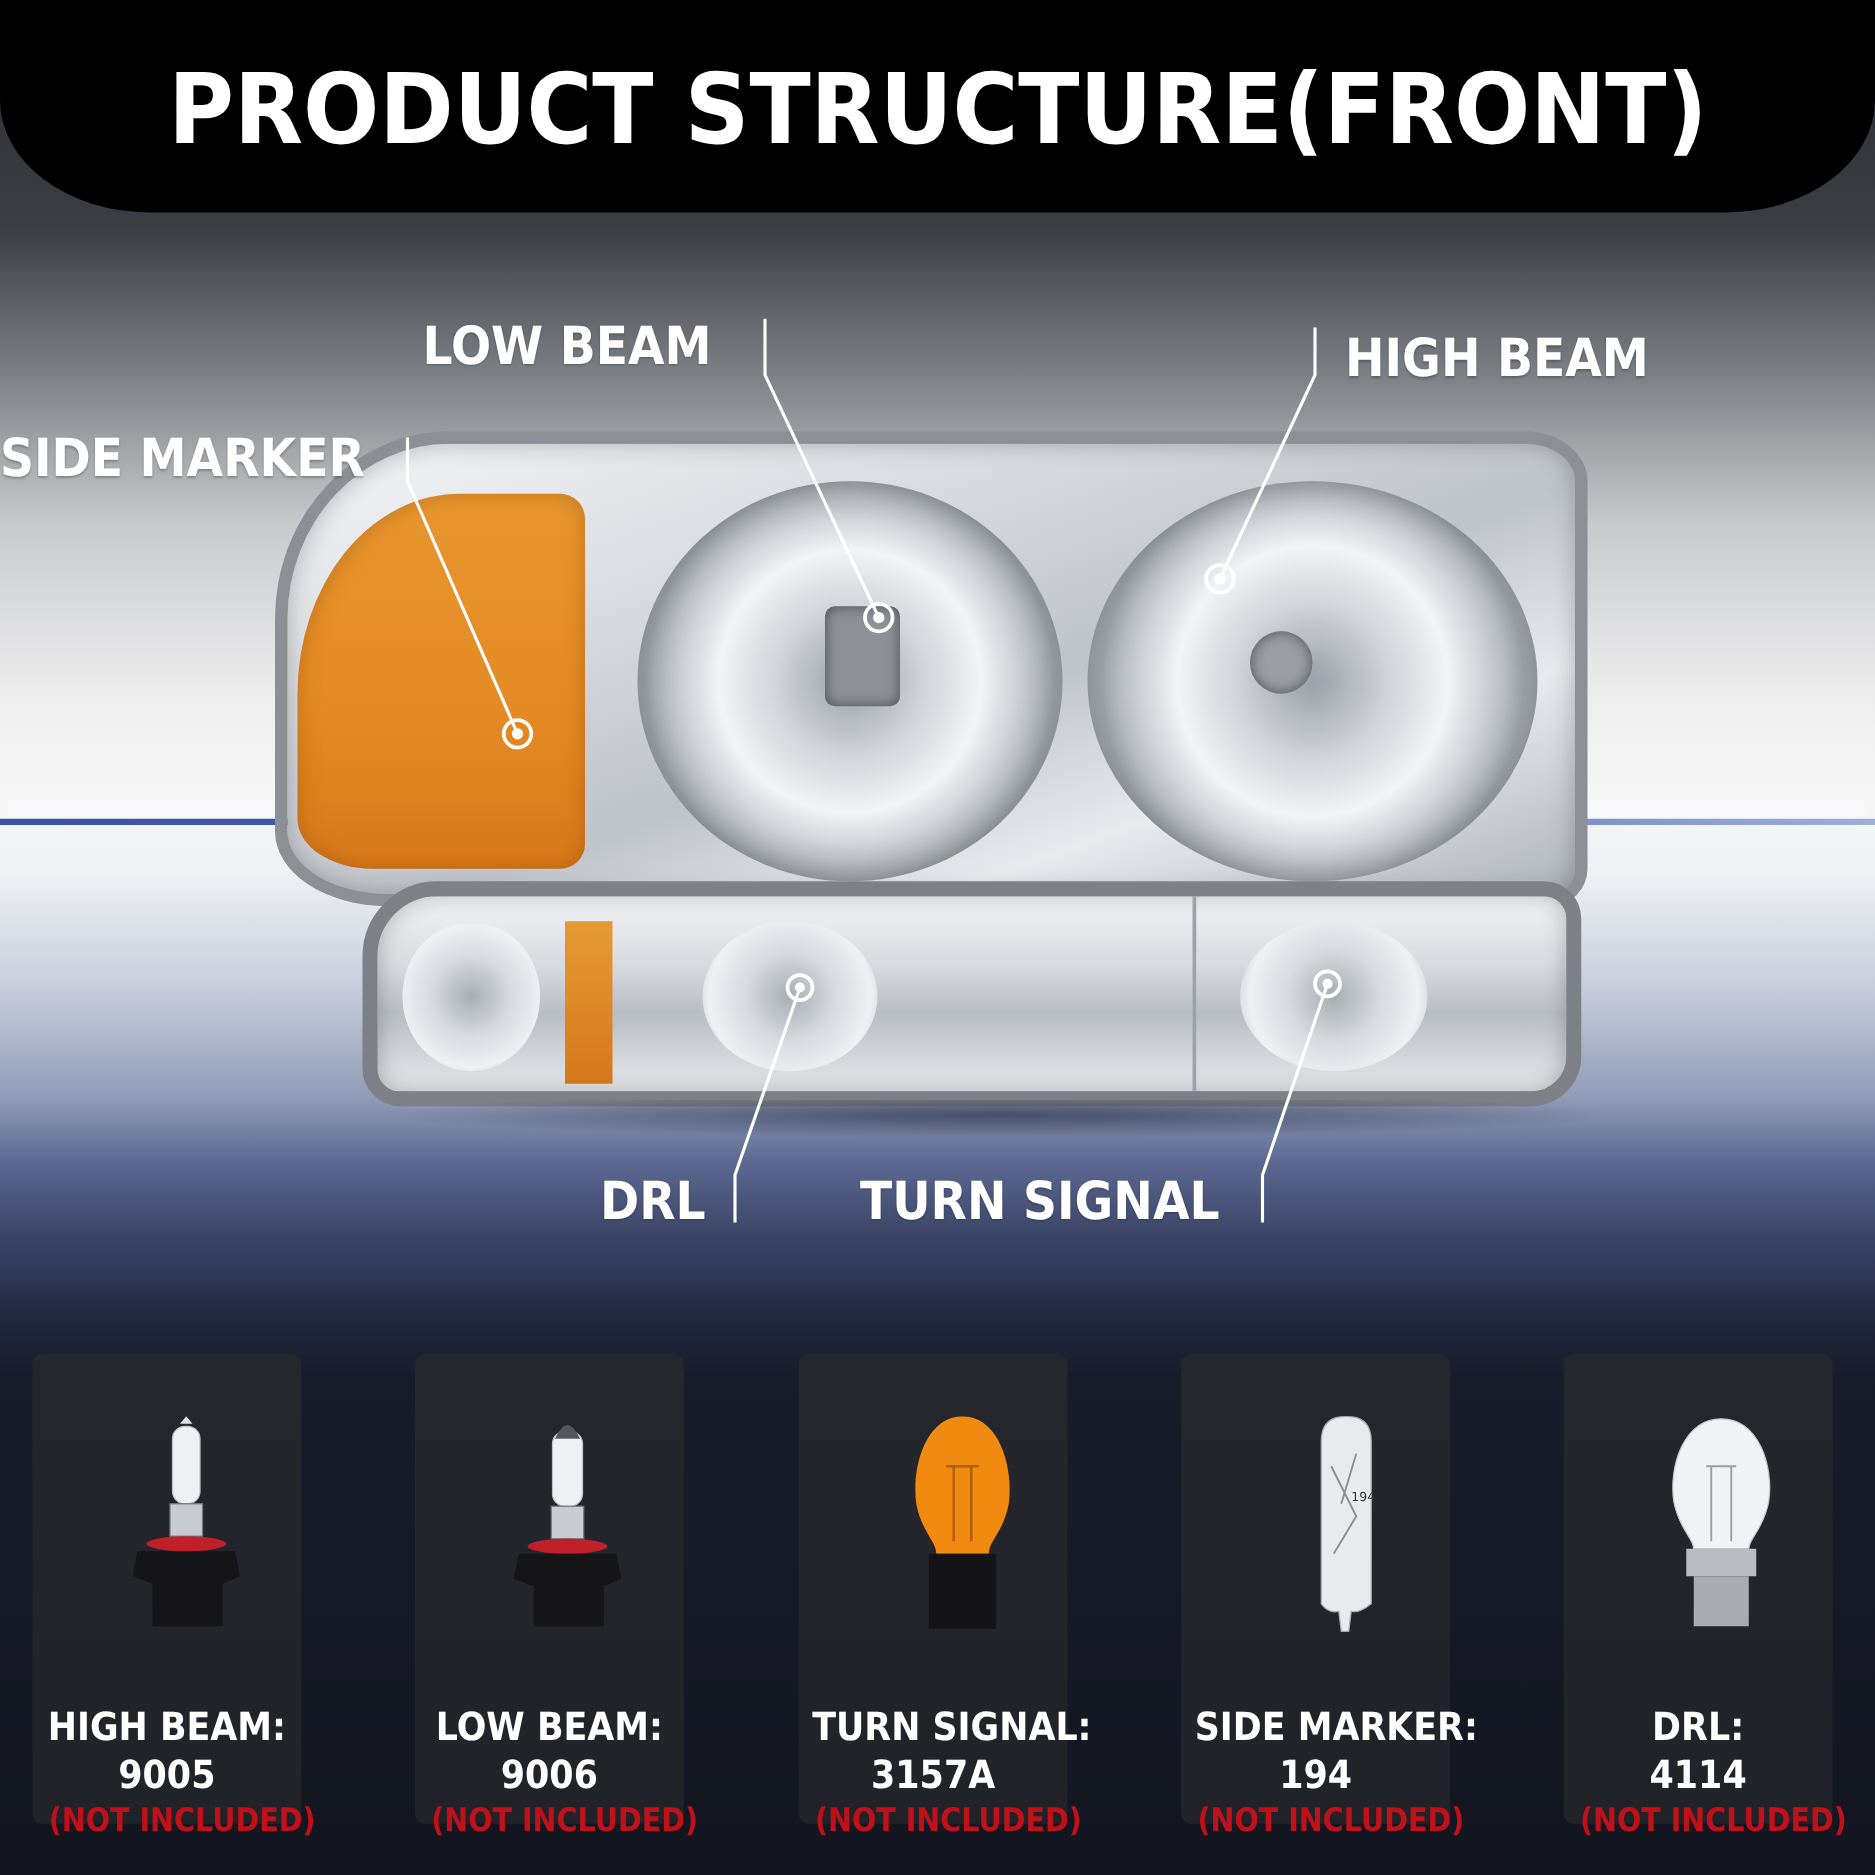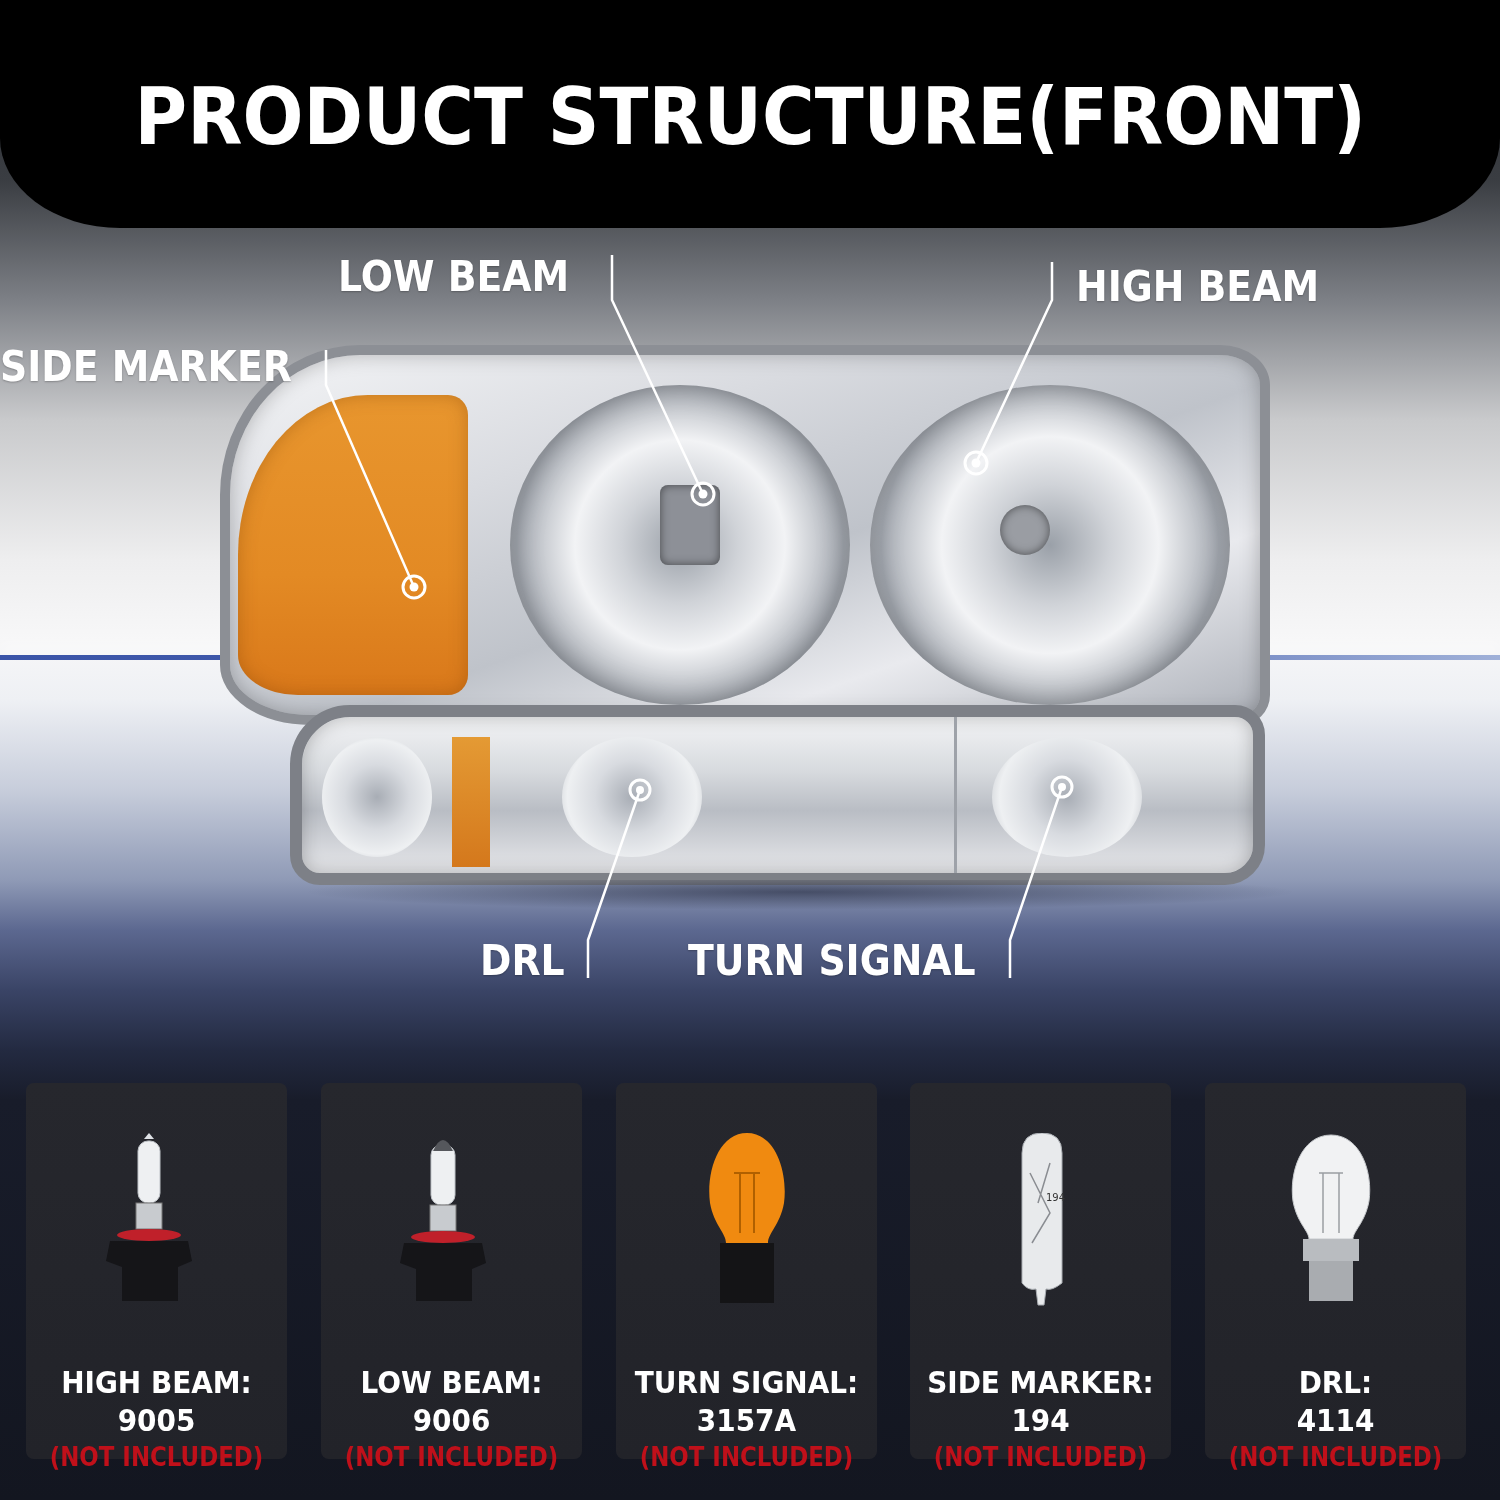--- a/index.html
+++ b/index.html
@@ -8,21 +8,21 @@
     position: relative;
     font-family: "DejaVu Sans", sans-serif;
     background: linear-gradient(180deg,
       #2a2c31 0px, #3a3d42 180px, #7d8086 300px, #c9cacc 420px,
       #eeeeef 560px, #f7f7f8 640px, #eef0f4 700px, #c7cddb 790px,
       #8f9ab6 880px, #5c6890 930px, #3a4466 990px, #232a41 1050px,
       #181c2a 1100px, #131620 1500px);
   }
   
   .banner {
-    position: absolute; left: 0; top: 0; width: 1500px; height: 228px;
+    position: absolute; left: 0; top: 0; width: 1500px; height: 170px;
     background: #000;
     border-radius: 0 0 120px 120px / 0 0 90px 90px;
     display: flex; align-items: center; justify-content: center;
   }
   .banner h1 {
     color: #fff; font-weight: bold; font-size: 78px; letter-spacing: 0px;
     transform: scaleX(0.92); white-space: nowrap;
     font-family: "DejaVu Sans", sans-serif;
     margin-top: 6px;
   }
@@ -90,21 +90,21 @@
     transform: scaleX(0.9); transform-origin: left center;
     text-shadow: 0 1px 2px rgba(0,0,0,0.25);
   }
   svg.leaders { position: absolute; left: 0; top: 0; width: 1500px; height: 1500px; pointer-events: none; }
   
   .cards {
     position: absolute; left: 26px; top: 1083px; width: 1440px; height: 376px;
     display: flex; justify-content: space-between;
   }
   .card {
-    width: 261px; height: 376px; border-radius: 8px;
+    width: 215px; height: 376px; border-radius: 8px;
     background: linear-gradient(180deg, #26272d 0%, #222329 100%);
     position: relative; display: flex; flex-direction: column; align-items: center;
   }
   .card .bulb-art { position: absolute; top: 50px; left: 0; width: 263px; height: 180px; }
   .card .txt {
     position: absolute; top: 234px; width: 100%; text-align: center; margin-top: 46px;
   }
   .card .name, .card .code {
     color: #fff; font-weight: bold; font-size: 31px; line-height: 38px;
     display: block; transform: scaleX(0.9); white-space: nowrap;

